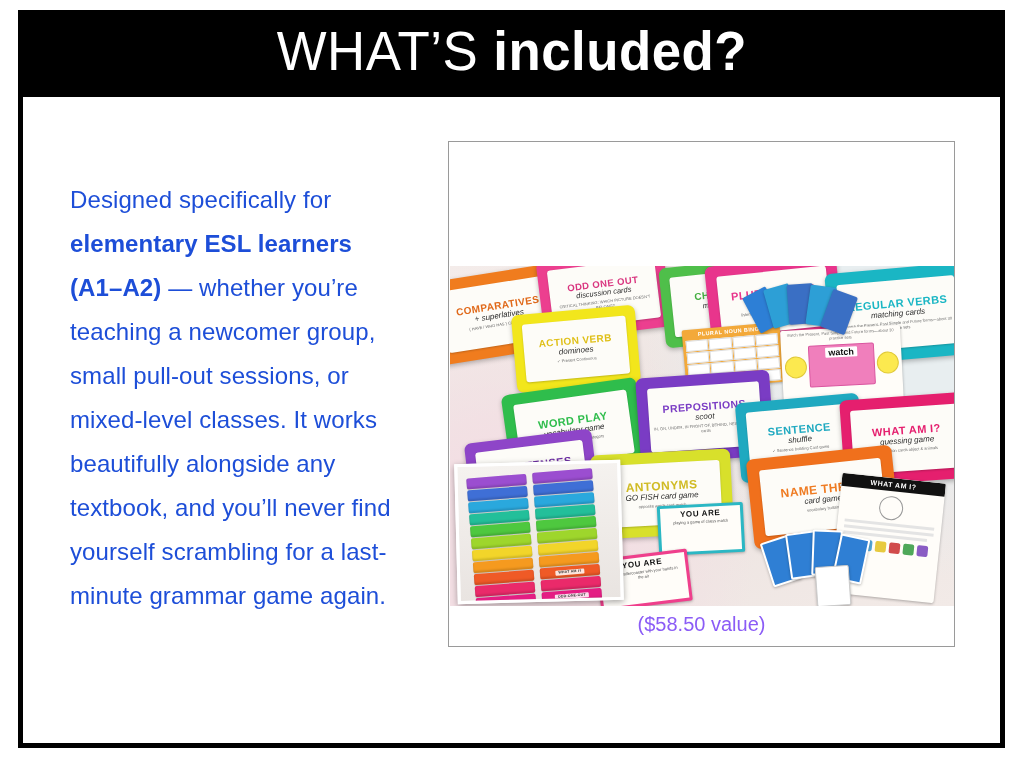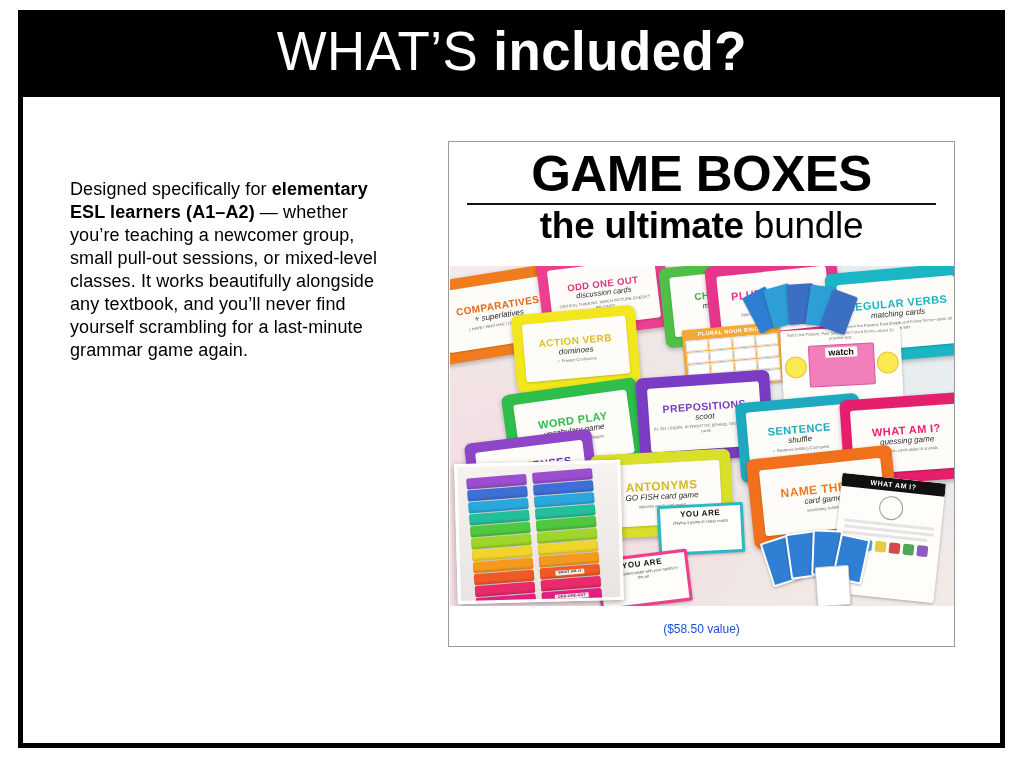--- a/index.html
+++ b/index.html
@@ -52,23 +52,23 @@
   }
 
   
   .desc-col {
     position: absolute;
     left: 70px;
     top: 178px;
     width: 332px;
   }
   .desc-text {
-    font-size: 18px;
-    line-height: 23px;
-    color: #000000;
+    font-size: 24px;
+    line-height: 44px;
+    color: #1d4ed8;
     font-weight: 400;
     letter-spacing: 0.1px;
   }
   .desc-text .strong { font-weight: 700; }
 
   
   .product-card {
     position: absolute;
     left: 448px;
     top: 141px;
@@ -264,47 +264,42 @@
     font-size: 28px;
     font-weight: 400;
     letter-spacing: 0.2px;
     white-space: nowrap;
   }
   .value-line {
     position: absolute;
     left: 0; right: 0;
     bottom: 10px;
     text-align: center;
-    font-size: 12px;
-    color: #1d4ed8;
+    font-size: 20px;
+    color: #8b5cf6;
     font-weight: 400;
   }
 </style>
 </head>
 <body>
 
 <div class="header-bar">
   <div class="header-title">
     <span class="light">WHAT’S </span><span class="bold">included?</span>
   </div>
 </div>
 
 <div class="content-frame"></div>
 
 <div class="desc-col">
   <div class="desc-text"><span>Designed specifically for </span><span class="strong">elementary ESL learners (A1–A2)</span><span> — whether you’re teaching a newcomer group, small pull-out sessions, or mixed-level classes. It works beautifully alongside any textbook, and you’ll never find yourself scrambling for a last-minute grammar game again.</span></div>
 </div>
 
 <div class="product-card">
 
-  <div class="product-title">
-    <div class="pt-main">GAME BOXES</div>
-    <div class="pt-rule"></div>
-    <div class="pt-sub"><span class="b">the ultimate</span><span class="r"> bundle</span></div>
-  </div>
 
   <div class="collage">
 
     <div class="bx" style="left:-16px;top:6px;width:130px;height:84px;background:#f07c1e;transform:rotate(-9deg);">
       <div class="lbl">
         <div class="l1" style="font-size:10px;color:#e0691a;">COMPARATIVES</div>
         <div class="l2" style="font-size:8px;">+ superlatives</div>
         <div class="l3">( HAVE / WHO HAS )
 CARD GAME</div>
       </div>

